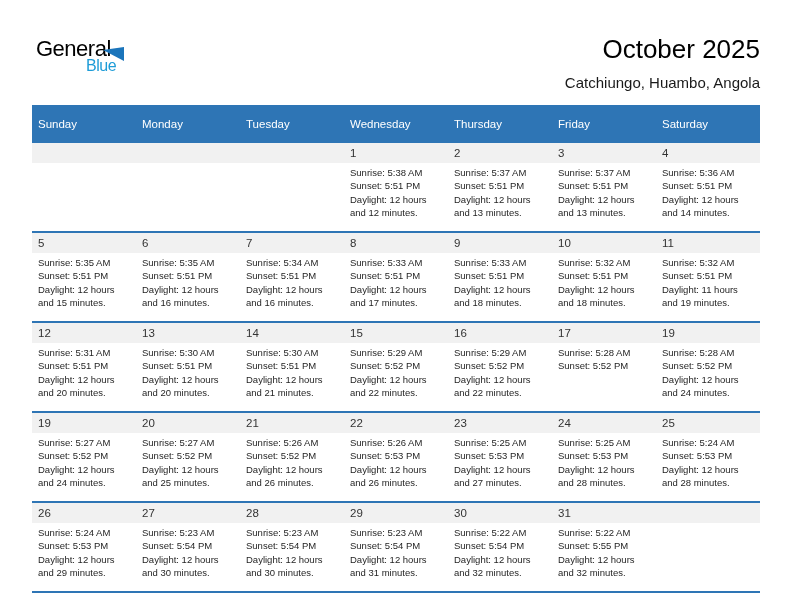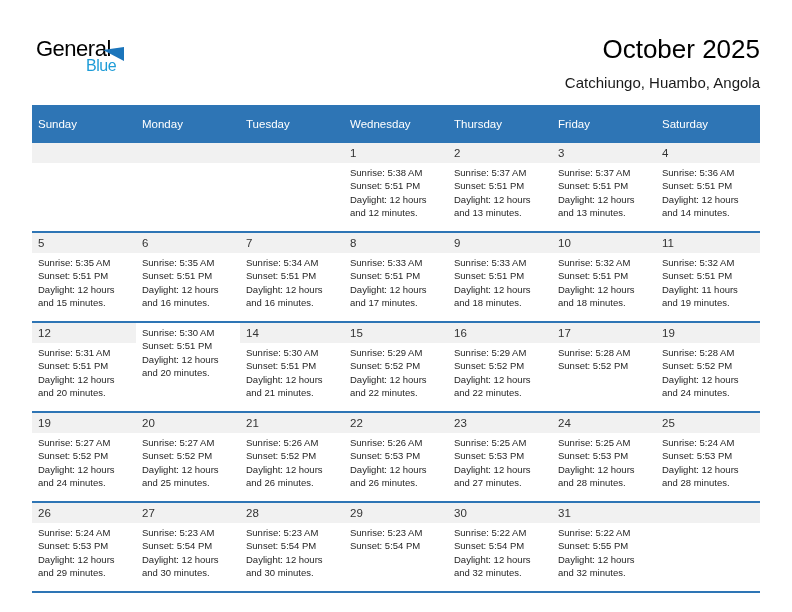--- a/index.html
+++ b/index.html
@@ -184,20 +184,21 @@
         <div class="week-row">
           <div class="cell">
             <div class="band">12</div>
             <div class="details">
               <div>Sunrise: 5:31 AM</div>
               <div>Sunset: 5:51 PM</div>
               <div>Daylight: 12 hours and 20 minutes.</div>
             </div>
           </div>
           <div class="cell">
+            <div class="band">13</div>
             <div class="details">
               <div>Sunrise: 5:30 AM</div>
               <div>Sunset: 5:51 PM</div>
               <div>Daylight: 12 hours and 20 minutes.</div>
             </div>
           </div>
           <div class="cell">
             <div class="band">14</div>
             <div class="details">
               <div>Sunrise: 5:30 AM</div>
@@ -318,20 +319,21 @@
               <div>Sunrise: 5:23 AM</div>
               <div>Sunset: 5:54 PM</div>
               <div>Daylight: 12 hours and 30 minutes.</div>
             </div>
           </div>
           <div class="cell">
             <div class="band">29</div>
             <div class="details">
               <div>Sunrise: 5:23 AM</div>
               <div>Sunset: 5:54 PM</div>
+              <div>Daylight: 12 hours and 31 minutes.</div>
             </div>
           </div>
           <div class="cell">
             <div class="band">30</div>
             <div class="details">
               <div>Sunrise: 5:22 AM</div>
               <div>Sunset: 5:54 PM</div>
               <div>Daylight: 12 hours and 32 minutes.</div>
             </div>
           </div>

